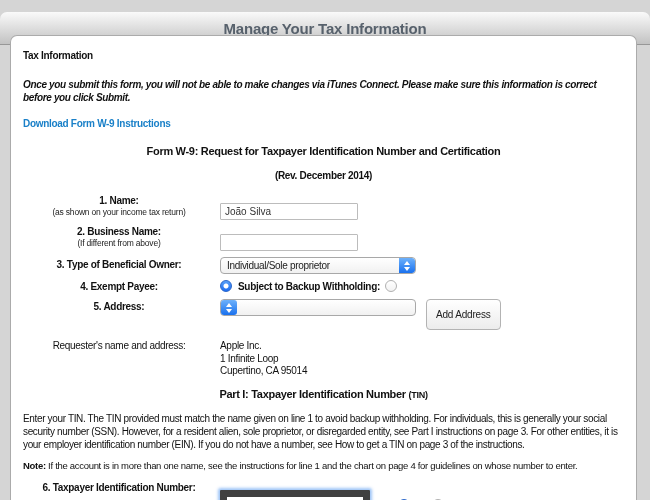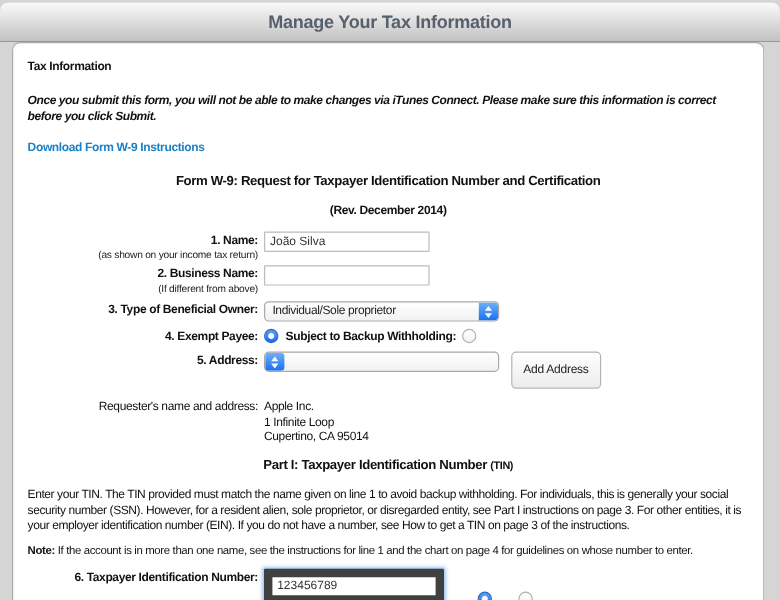--- a/index.html
+++ b/index.html
@@ -4,21 +4,21 @@
 <style>
   html,body { margin:0; padding:0; }
   body {
     width:650px; height:500px; overflow:hidden; position:relative;
     background:#d5d5d5;
     font-family:"Liberation Sans", sans-serif;
     -webkit-font-smoothing:antialiased;
   }
   
   .header-bar {
-    position:absolute; top:2px; left:0; width:650px; height:33px;
+    position:absolute; top:12px; left:0; width:650px; height:33px;
     box-sizing:border-box;
     background:linear-gradient(#fafafa, #c2c2c2);
     border-bottom:1px solid #979797;
     border-radius:7px 7px 0 0;
     display:flex; align-items:center; justify-content:center;
   }
   .header-title {
     font-size:15px; font-weight:bold; color:#57616c; letter-spacing:-0.2px;
   }
   
@@ -39,30 +39,30 @@
   .dl-link {
     display:inline-block; margin-top:14px;
     color:#1a80c8; font-weight:bold; letter-spacing:-0.3px; cursor:pointer;
   }
   .form-title { text-align:center; font-weight:bold; font-size:11px; letter-spacing:-0.3px; margin-top:16px; }
   .rev-line   { text-align:center; font-weight:bold; font-size:10px; letter-spacing:-0.3px; margin-top:13px; }
 
   
   .frow { display:flex; align-items:flex-start; }
   .lab {
-    width:192px; flex:none; text-align:right; padding-right:5px;
+    width:192px; flex:none; text-align:center; padding-right:5px;
     font-weight:bold; letter-spacing:-0.3px; padding-top:2px; line-height:11px;
   }
   .lab.normal { font-weight:normal; }
   .sub { font-weight:normal; font-size:8.5px; letter-spacing:-0.2px; color:#222; margin-top:2px; line-height:9px; }
 
   .tinput {
     width:128px; height:13px; border:1px solid #bcbcbc; border-radius:1px;
     font:10px "Liberation Sans", sans-serif; color:#333; padding:1px 4px;
-    background:#fff; outline:none;
+    background:#fff; outline:none;margin-top:10px;
   }
   .tinput.focus {
     border:7px solid #404040;
     box-shadow:0 0 3px 1.5px rgba(80,150,240,.55);
   }
 
   
   .mac-select {
     width:196px; height:17px; box-sizing:border-box;
     border:1px solid #a8a8a8; border-radius:4px;

